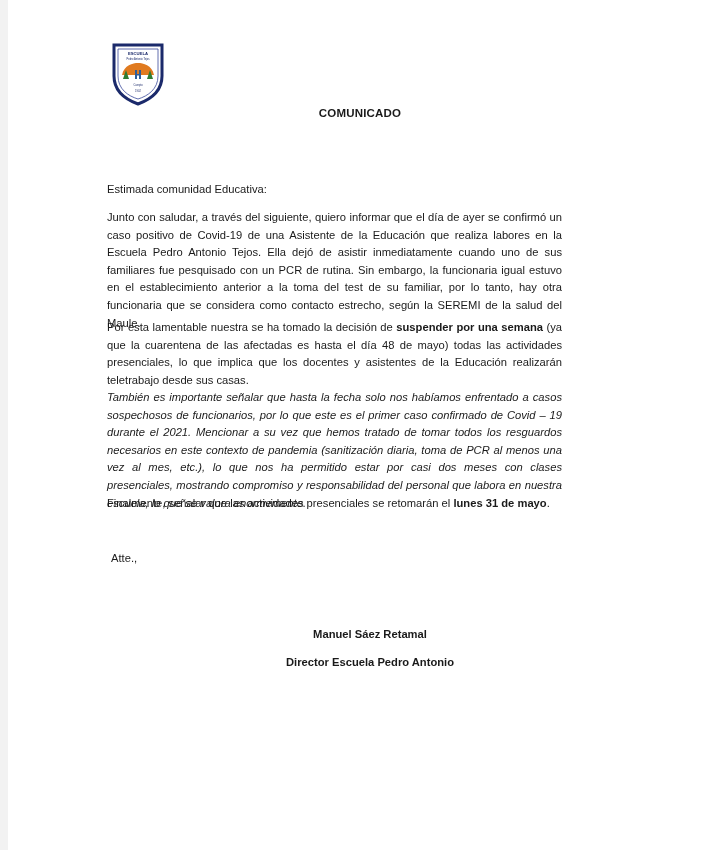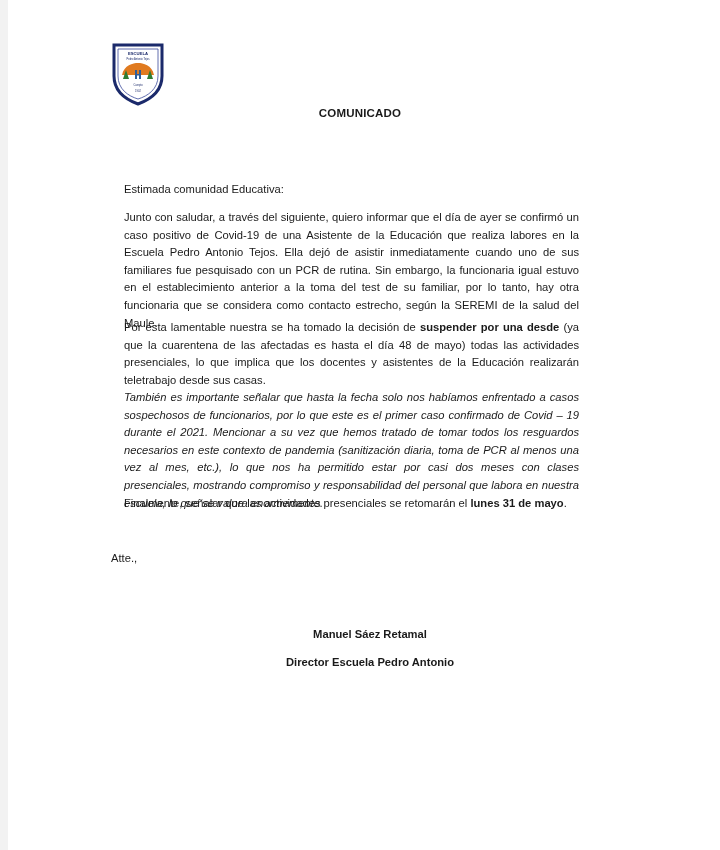--- a/index.html
+++ b/index.html
@@ -19,21 +19,21 @@
       background: #ffffff;
     }
     .logo {
       position: absolute; left: 111px; top: 42px; width: 54px; height: 64px;
     }
     .title {
       position: absolute; left: 0; width: 720px; top: 107px;
       text-align: center; font-weight: bold; font-size: 11.5px; letter-spacing: 0.2px;
     }
     .body-text {
-      position: absolute; left: 124px; width: 455px; font-size: 11.2px; line-height: 17.6px;
+      position: absolute; left: 107px; width: 455px; font-size: 11.2px; line-height: 17.6px;
       text-align: justify;
     }
     .greeting { top: 181px; }
     .p1 { top: 209px; }
     .p2 { top: 319px; }
     .p3 { top: 389px; font-style: italic; }
     .p4 { top: 495px; }
     .closing { position: absolute; left: 111px; top: 552px; font-size: 11.2px; text-align: right; }
     .sig { position: absolute; left: 0; width: 740px; text-align: center; font-weight: bold; font-size: 11.2px; }
     .sig-name { top: 628px; }
@@ -61,20 +61,20 @@
     <text x="27" y="44" font-size="2.6" text-anchor="middle" fill="#1b2a6b" font-family="Liberation Sans, sans-serif">Curepto</text>
     <text x="27" y="50" font-size="2.6" text-anchor="middle" fill="#1b2a6b" font-family="Liberation Sans, sans-serif">1902</text>
   </svg>
 </div>
 
 <div class="title">COMUNICADO</div>
 
 <div class="body-text greeting">Estimada comunidad Educativa:</div>
 
 <div class="body-text p1"><span>Junto con saludar, a través del siguiente, quiero informar que el día de ayer se confirmó un caso positivo de Covid-19 de una Asistente de la Educación que realiza labores en la Escuela Pedro Antonio Tejos. Ella dejó de asistir inmediatamente cuando uno de sus familiares fue pesquisado con un PCR de rutina. Sin embargo, la funcionaria igual estuvo en el establecimiento anterior a la toma del test de su familiar, por lo tanto, hay otra funcionaria que se considera como contacto estrecho, según la SEREMI de la salud del Maule.</span></div>
-<div class="body-text p2"><span>Por esta lamentable nuestra se ha tomado la decisión de </span><b>suspender por una desde</b><span> (ya que la cuarentena de las afectadas es hasta el día 48 de mayo) todas las actividades presenciales, lo que implica que los docentes y asistentes de la Educación realizarán teletrabajo desde sus casas.</span></div>
+<div class="body-text p2"><span>Por esta lamentable nuestra se ha tomado la decisión de </span><b>suspender por una semana</b><span> (ya que la cuarentena de las afectadas es hasta el día 48 de mayo) todas las actividades presenciales, lo que implica que los docentes y asistentes de la Educación realizarán teletrabajo desde sus casas.</span></div>
 <div class="body-text p3"><span>También es importante señalar que hasta la fecha solo nos habíamos enfrentado a casos sospechosos de funcionarios, por lo que este es el primer caso confirmado de Covid – 19 durante el 2021. Mencionar a su vez que hemos tratado de tomar todos los resguardos necesarios en este contexto de pandemia (sanitización diaria, toma de PCR al menos una vez al mes, etc.), lo que nos ha permitido estar por casi dos meses con clases presenciales, mostrando compromiso y responsabilidad del personal que labora en nuestra escuela, lo que se valora enormemente.</span></div>
 <div class="body-text p4"><span>Finalmente, señalar que las actividades presenciales se retomarán el </span><b>lunes 31 de mayo</b><span>.</span></div>
 
 <div class="closing">Atte.,</div>
 
 <div class="sig sig-name">Manuel Sáez Retamal</div>
 <div class="sig sig-role">Director Escuela Pedro Antonio</div>
 
 </body></html>

